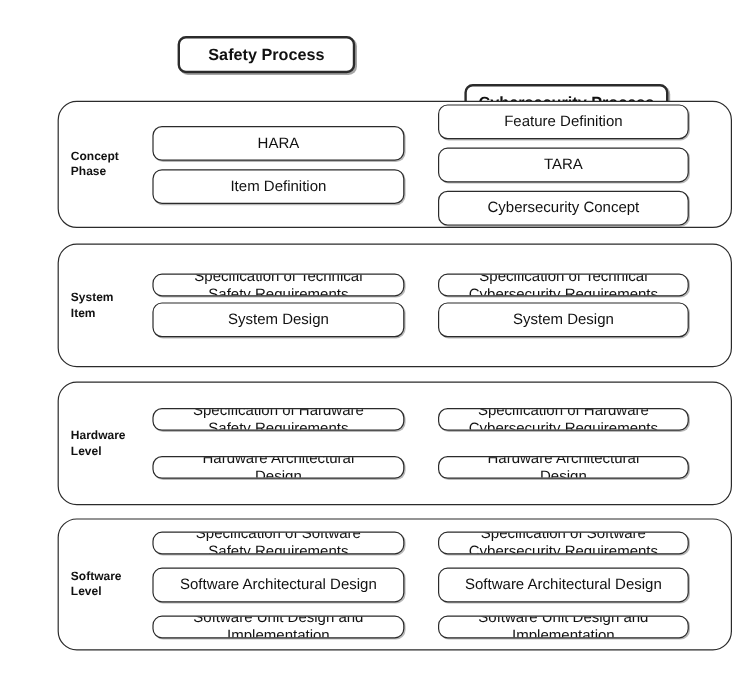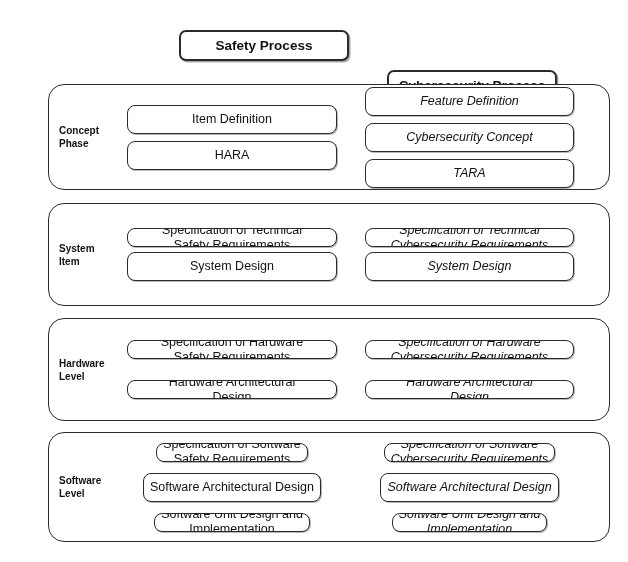--- a/index.html
+++ b/index.html
@@ -20,21 +20,21 @@
     border-radius: 7px;
     background: #ffffff;
     box-shadow: 1.5px 1.5px 0 rgba(0,0,0,0.35);
     display: flex;
     align-items: center;
     justify-content: center;
     font-weight: bold;
     font-size: 13.5px;
     box-sizing: border-box;
   }
-  .hdr-safety { left: 148px; width: 170px; margin-left: 31px; }
+  .hdr-safety { left: 148px; width: 148px; }
   .hdr-cyber  { left: 387px; width: 170px; margin-top: 40px; }
   .section {
     position: absolute;
     left: 48px;
     width: 562px;
     border: 1.6px solid #2b2b2b;
     border-radius: 16px;
     background: #ffffff;
     box-sizing: border-box;
     display: flex;
@@ -55,25 +55,25 @@
     white-space: pre-line;
     box-sizing: border-box;
   }
   .col {
     display: flex;
     flex-direction: column;
     justify-content: center;
     box-sizing: border-box;
   }
   .col-safety { width: 210px; margin-right: 28px; }
-  .col-cyber  { width: 209px; font-style: italic; }
+  .col-cyber  { width: 209px; }
   .sec-concept  .col { gap: 7px; }
   .sec-system   .col { gap: 5px; }
   .sec-hardware .col { gap: 21px; }
-  .sec-software .col { gap: 11px; align-items: center; }
+  .sec-software .col { gap: 11px; }
   .box {
     border: 1.6px solid #2b2b2b;
     border-radius: 8px;
     background: #ffffff;
     box-shadow: 1px 1px 0 rgba(0,0,0,0.28);
     display: flex;
     align-items: center;
     justify-content: center;
     text-align: center;
     font-size: 12.5px;
@@ -91,27 +91,27 @@
 
 <div class="canvas">
 
   <div class="hdr hdr-safety">Safety Process</div>
   <div class="hdr hdr-cyber">Cybersecurity Process</div>
 
   <div class="section sec-concept">
     <div class="section-label">Concept
 Phase</div>
     <div class="col col-safety">
+      <div class="box h1">HARA</div>
       <div class="box h1">Item Definition</div>
-      <div class="box h1">HARA</div>
     </div>
     <div class="col col-cyber">
       <div class="box h1">Feature Definition</div>
+      <div class="box h1">TARA</div>
       <div class="box h1">Cybersecurity Concept</div>
-      <div class="box h1">TARA</div>
     </div>
   </div>
 
   <div class="section sec-system">
     <div class="section-label">System
 Item</div>
     <div class="col col-safety">
       <div class="box h2">Specification of Technical
 Safety Requirements</div>
       <div class="box h1">System Design</div>

